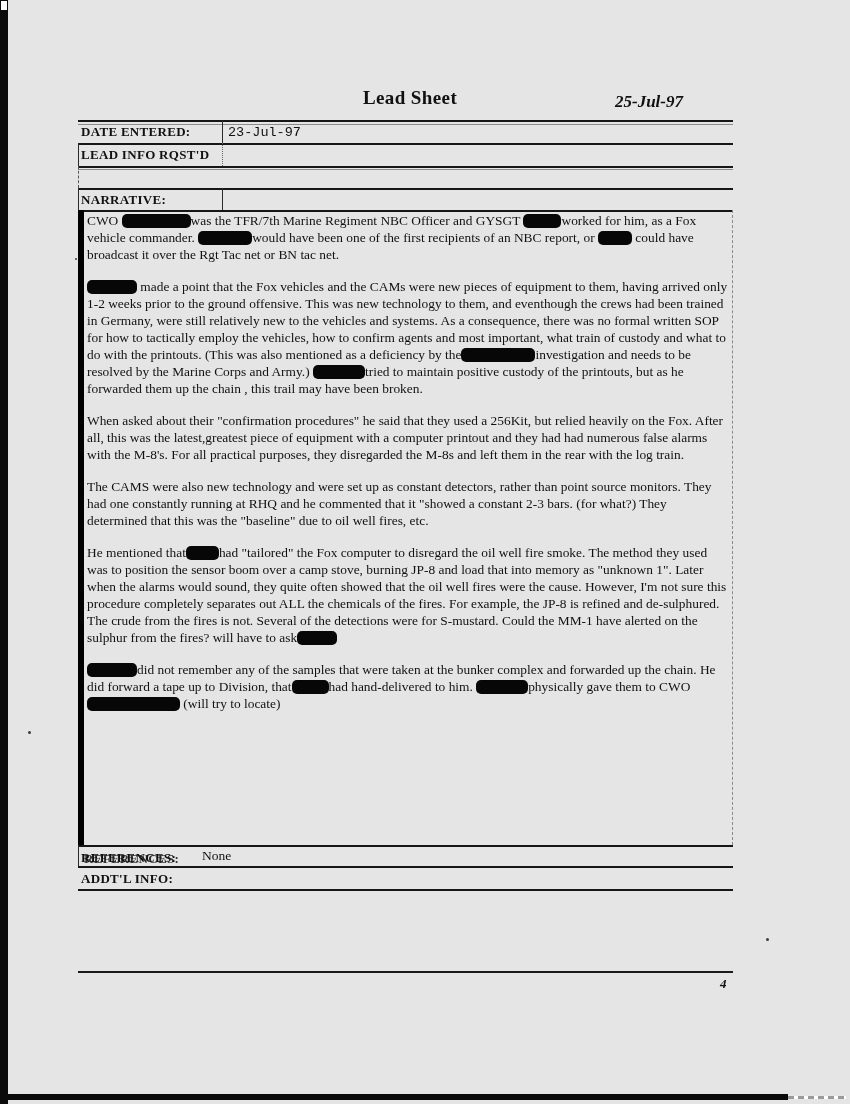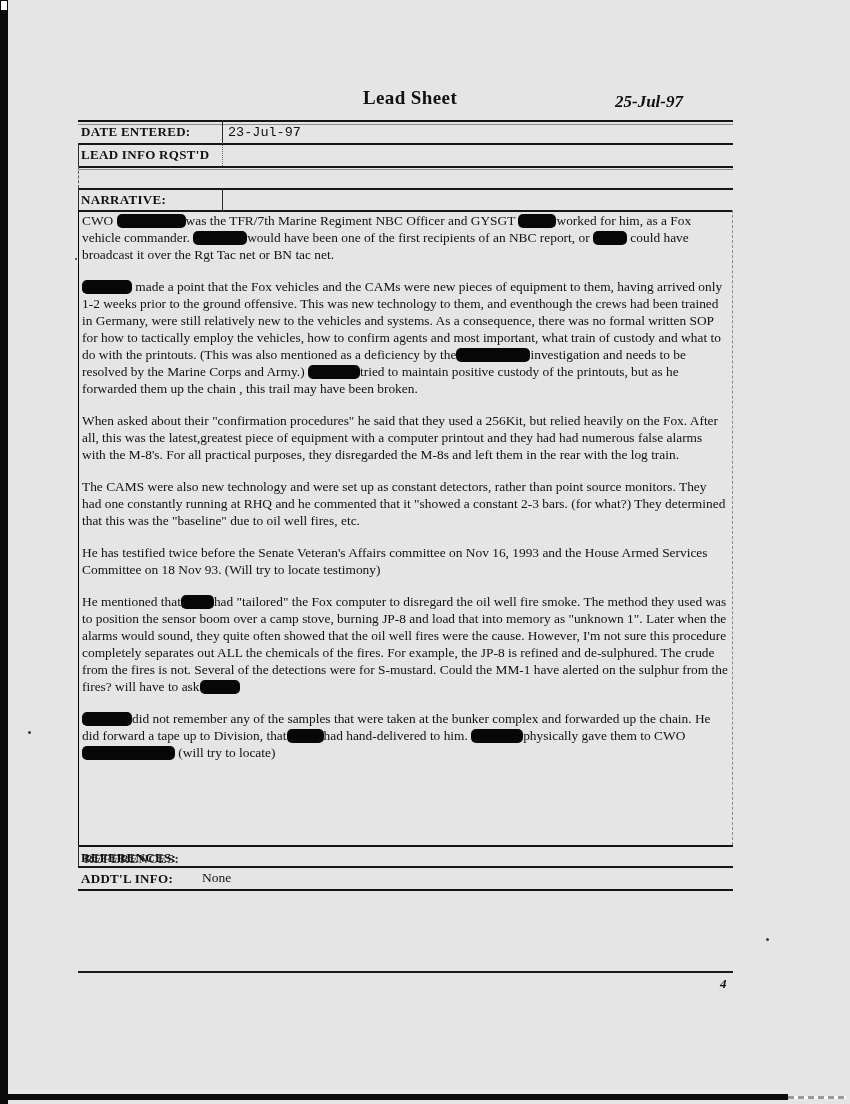--- a/index.html
+++ b/index.html
@@ -30,21 +30,21 @@
   .cell-label{position:absolute;font-size:13px;font-weight:bold;letter-spacing:.3px;white-space:nowrap;}
   .cell-value{position:absolute;font-size:13.5px;white-space:nowrap;}
 
   
   .overprint-wrap{position:relative;display:inline-block;}
   .overprint{position:absolute;left:3px;top:1px;opacity:.85;}
 
   
   #narrative{
     position:absolute;left:0;top:92px;width:655px;height:635px;box-sizing:border-box;
-    border-left:1px solid #000000;border-right:1px dashed #8a8a8a;
+    border-left:6px solid #000000;border-right:1px dashed #8a8a8a;
     padding:2px 3px 0 3px;overflow:hidden;
     font-size:13.4px;line-height:17px;
   }
   #narrative p{margin:0 0 15px 0;}
   .redact{display:inline-block;height:14px;background:#070707;border-radius:5px;vertical-align:-3px;}
 
   
   .footer-rule{position:absolute;left:78px;top:971px;width:655px;height:2px;background:#1a1a1a;}
   .page-num{position:absolute;left:720px;top:976px;font-size:13px;font-weight:bold;font-style:italic;}
 </style>
@@ -95,31 +95,30 @@
 
     
     <div class="cell-label" style="left:3px;top:74px;">NARRATIVE:</div>
 
     
     <div id="narrative">
         <p>CWO <span class="redact" style="width: 69px;"></span>was the TFR/7th Marine Regiment NBC Officer and GYSGT <span class="redact" style="width: 38px;"></span>worked for him, as a Fox vehicle commander.  <span class="redact" style="width: 54px;"></span>would have been one of the first recipients of an NBC report, or <span class="redact" style="width: 34px;"></span> could have broadcast it over the Rgt Tac net or BN tac net.</p>
         <p><span class="redact" style="width: 50px;"></span> made a point that the Fox vehicles and the CAMs were new pieces of equipment to them, having arrived only 1-2 weeks prior to the ground offensive.   This was new technology to them, and eventhough the crews had been trained in Germany, were still relatively new to the vehicles and systems.  As a  consequence, there was no formal written SOP for how to tactically employ the vehicles, how to confirm agents and most important, what train of custody and what to do with the printouts.  (This was also mentioned as a deficiency by the<span class="redact" style="width: 74px;"></span>investigation and needs to be resolved by the Marine Corps and Army.)  <span class="redact" style="width: 52px;"></span>tried to maintain positive custody of the printouts, but as he forwarded them up the chain , this trail may have been broken.</p>
         <p>When asked about their "confirmation procedures" he said that they used a 256Kit, but relied heavily on the Fox.  After all, this was the latest,greatest piece of equipment with a computer printout and they had had numerous false alarms with the M-8's.  For all practical purposes, they disregarded the M-8s and left them in the rear with the log train.</p>
         <p>The CAMS were also new technology and were set up as constant detectors, rather than point source monitors.  They had one constantly running at RHQ and he commented that it "showed a constant 2-3 bars.  (for what?) They determined that this was the "baseline" due to oil well fires, etc.</p>
-        <p>He has testified twice before the Senate Veteran's Affairs committee on Nov 16, 1993 and the House Armed Services Committee on 18 Nov 93.  (Will try to locate testimony)</p>
         <p>He mentioned that<span class="redact" style="width: 33px;"></span>had "tailored" the Fox computer to disregard the oil well fire smoke.  The method they used was to position the sensor boom over a camp stove, burning JP-8 and load that into memory as "unknown 1".   Later when the alarms would sound, they quite often showed that the oil well fires were the cause.  However, I'm not sure this procedure completely separates out ALL the chemicals of the fires.  For example, the JP-8 is refined and de-sulphured.  The crude from the fires is not.  Several of the detections were for S-mustard.  Could the MM-1 have alerted on the sulphur from the fires?  will have to ask<span class="redact" style="width: 40px;"></span></p>
         <p><span class="redact" style="width: 50px;"></span>did not remember any of the samples that were taken at the bunker complex and forwarded up the chain. He did forward a tape up to Division, that<span class="redact" style="width: 37px;"></span>had hand-delivered to him.  <span class="redact" style="width: 52px;"></span>physically gave them to CWO<span class="redact" style="width: 93px;"></span>  (will try to locate)</p>
       </div>
 
     
     <div class="cell-label overprint-wrap" style="left:3px;top:730px;">
       <span>REFERENCES:</span>
       <span class="overprint">REFERENCES:</span>
     </div>
-    <div class="cell-value" style="left:124px;top:752px;text-align:center;">None</div>
+    <div class="cell-value" style="left:124px;top:730px;text-align:center;">None</div>
 
     
     <div class="cell-label" style="left:3px;top:753px;">ADDT'L INFO:</div>
   </div>
 
   <div class="footer-rule"></div>
   <div class="page-num">4</div>
 
 </div>
 

